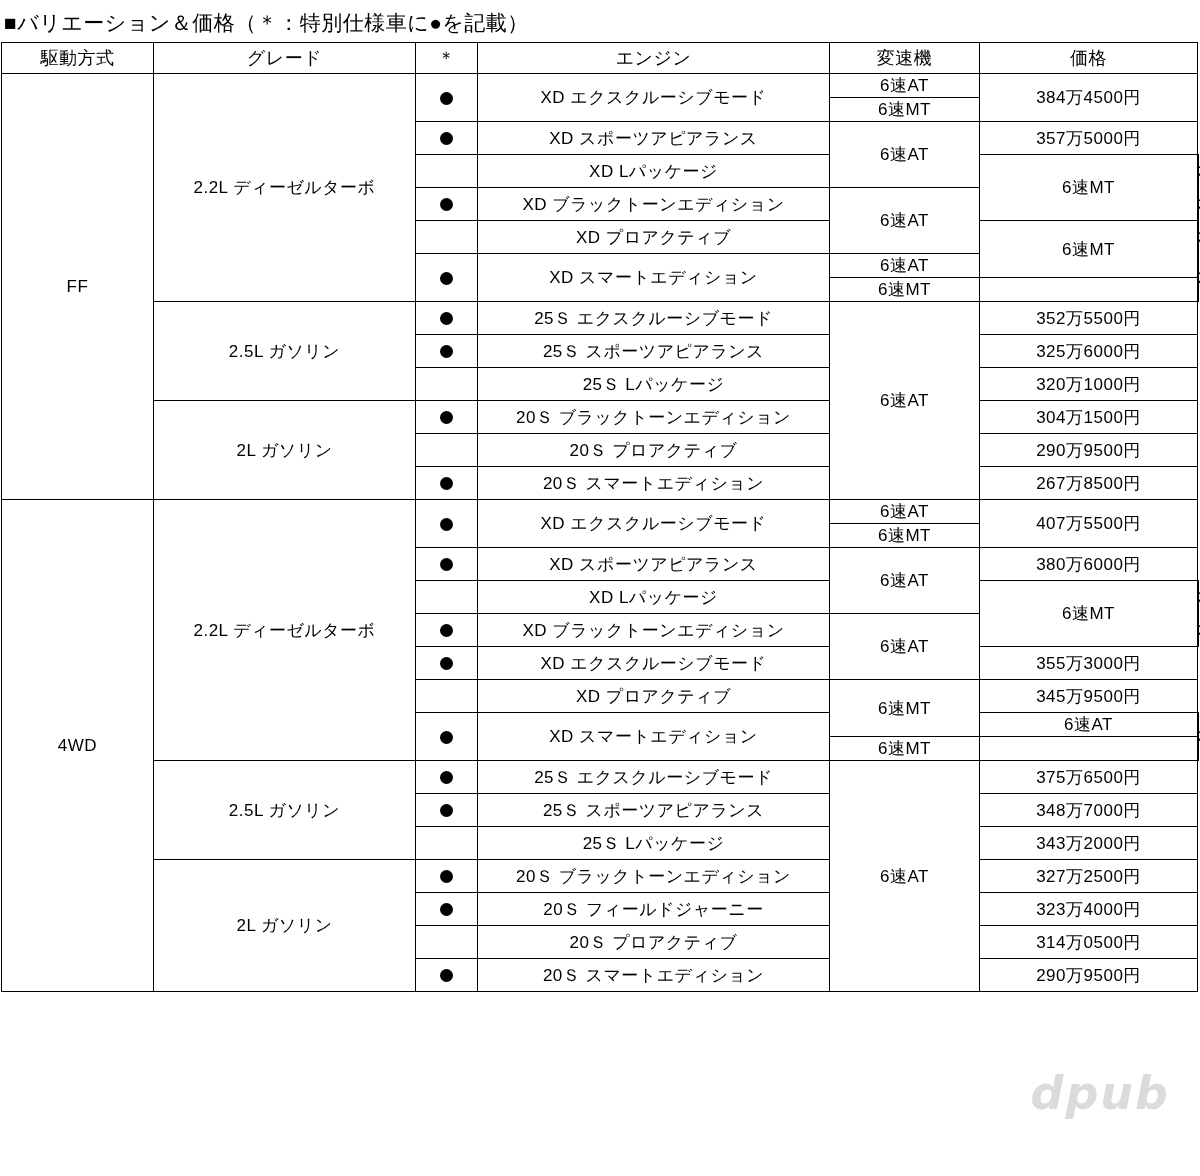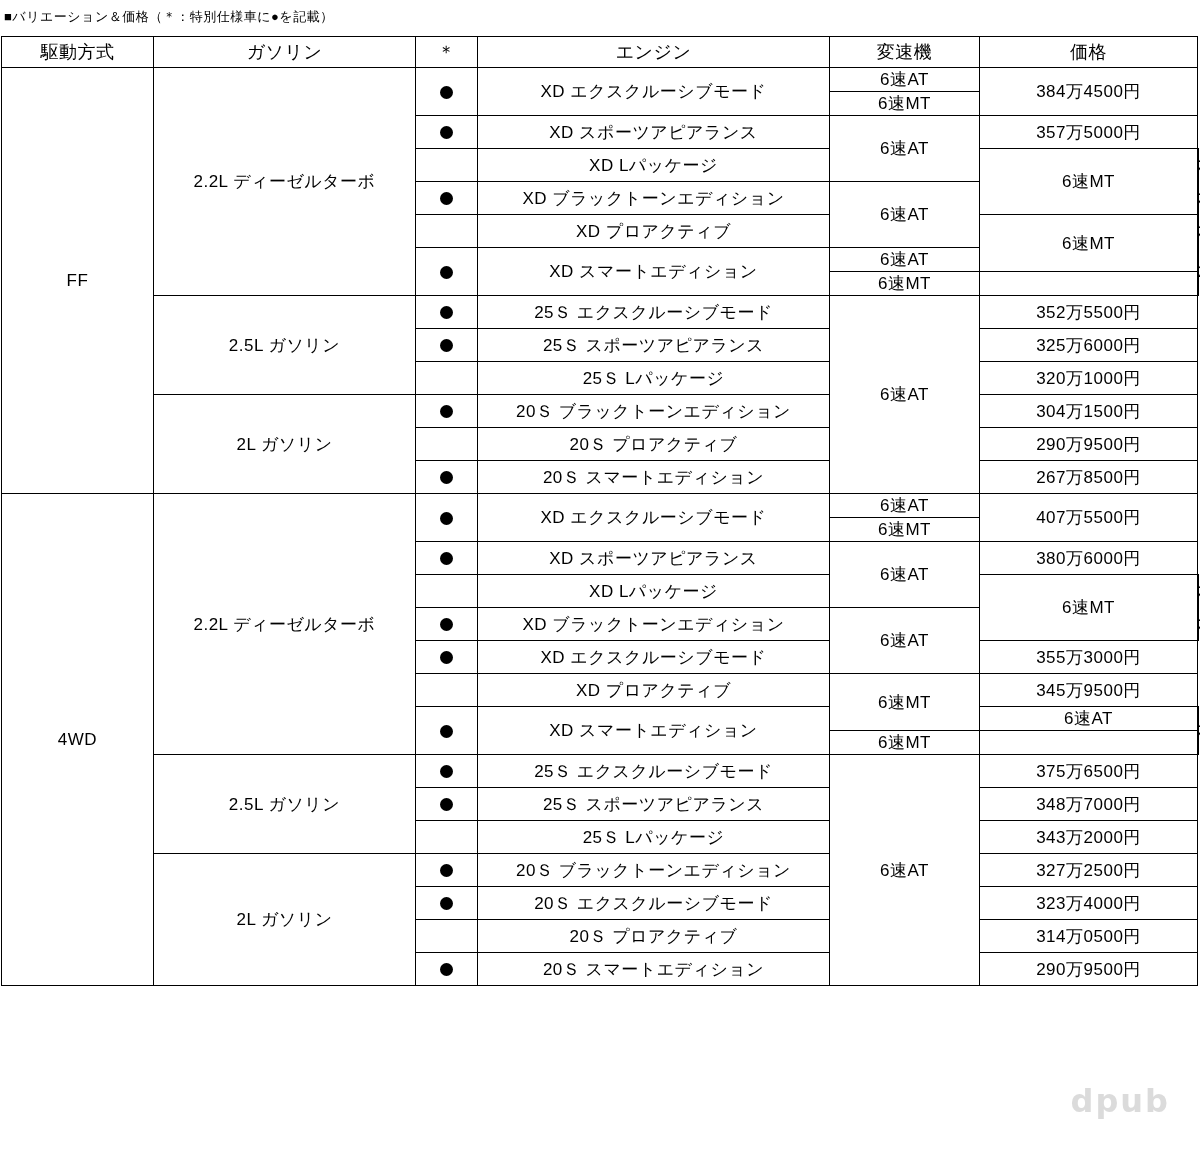--- a/index.html
+++ b/index.html
@@ -14,23 +14,23 @@
     color: #000000;
     overflow: hidden;
   }
   .page {
     width: 1200px;
     height: 1176px;
     position: relative;
     box-sizing: border-box;
   }
   .caption {
-    font-size: 13px;
+    font-size: 21px;
     line-height: 30px;
-    padding: 2px 0 4px 4px;
+    padding: 8px 0 4px 4px;
     white-space: nowrap;
     letter-spacing: 0.5px;
     font-family: Liberation Serif, serif;
   }
   table.spec {
     border-collapse: collapse;
     width: 1198px;
     margin-left: 1px;
     table-layout: fixed;
   }
@@ -84,26 +84,27 @@
     width: 13px;
     height: 13px;
     border-radius: 50%;
     background: #000000;
     vertical-align: middle;
   }
   .watermark {
     position: absolute;
     right: 30px;
     bottom: 56px;
-    font-size: 32px;
+    font-size: 46px;
     color: rgba(190,190,190,0.55);
     font-weight: bold;
     letter-spacing: 2px;
     pointer-events: none;
     font-family: "DejaVu Sans", sans-serif;
+    font-style: italic;
   }
 </style>
 </head>
 <body>
 
 <div class="page">
 
   <div class="caption">■バリエーション＆価格（＊：特別仕様車に●を記載）</div>
 
   <table class="spec">
@@ -111,21 +112,21 @@
       <col class="c-drive">
         <col class="c-engine">
         <col class="c-star">
       <col class="c-grade">
         <col class="c-trans">
         <col class="c-price">
     </colgroup>
     <thead>
       <tr>
         <td>駆動方式</td>
-        <td>ガソリン</td>
+        <td>グレード</td>
         <td>＊</td>
         <td>エンジン</td>
         <td>変速機</td>
         <td>価格</td>
       </tr>
     </thead>
     <tbody id="tbody">
         <tr>
           <td class="drive" rowspan="14">FF</td>
           <td class="engine" rowspan="8">2.2L ディーゼルターボ</td>
@@ -270,21 +271,21 @@
           <td class="price">343万2000円</td>
         </tr>
         <tr>
           <td class="engine" rowspan="4">2L ガソリン</td>
           <td class="star"><span class="dot"></span></td>
           <td class="grade">20Ｓ ブラックトーンエディション</td>
           <td class="price">327万2500円</td>
         </tr>
         <tr>
           <td class="star"><span class="dot"></span></td>
-          <td class="grade">20Ｓ エクスクルーシブモード</td>
+          <td class="grade">20Ｓ フィールドジャーニー</td>
           <td class="price">323万4000円</td>
         </tr>
         <tr>
           <td class="star"></td>
           <td class="grade">20Ｓ プロアクティブ</td>
           <td class="price">314万0500円</td>
         </tr>
         <tr>
           <td class="star"><span class="dot"></span></td>
           <td class="grade">20Ｓ スマートエディション</td>

